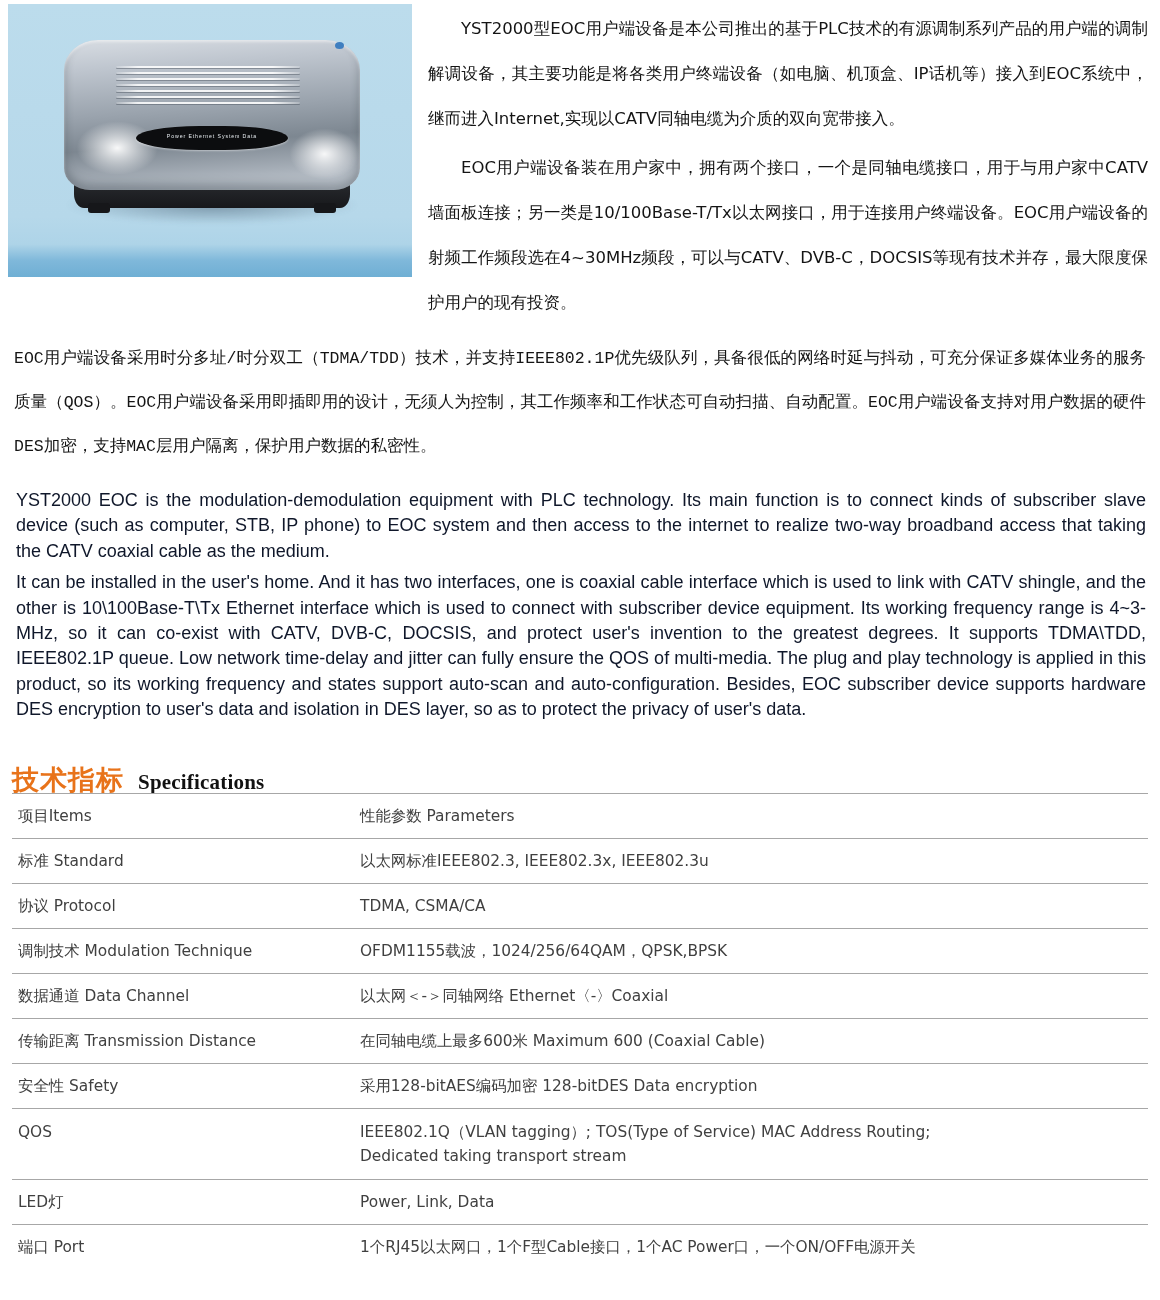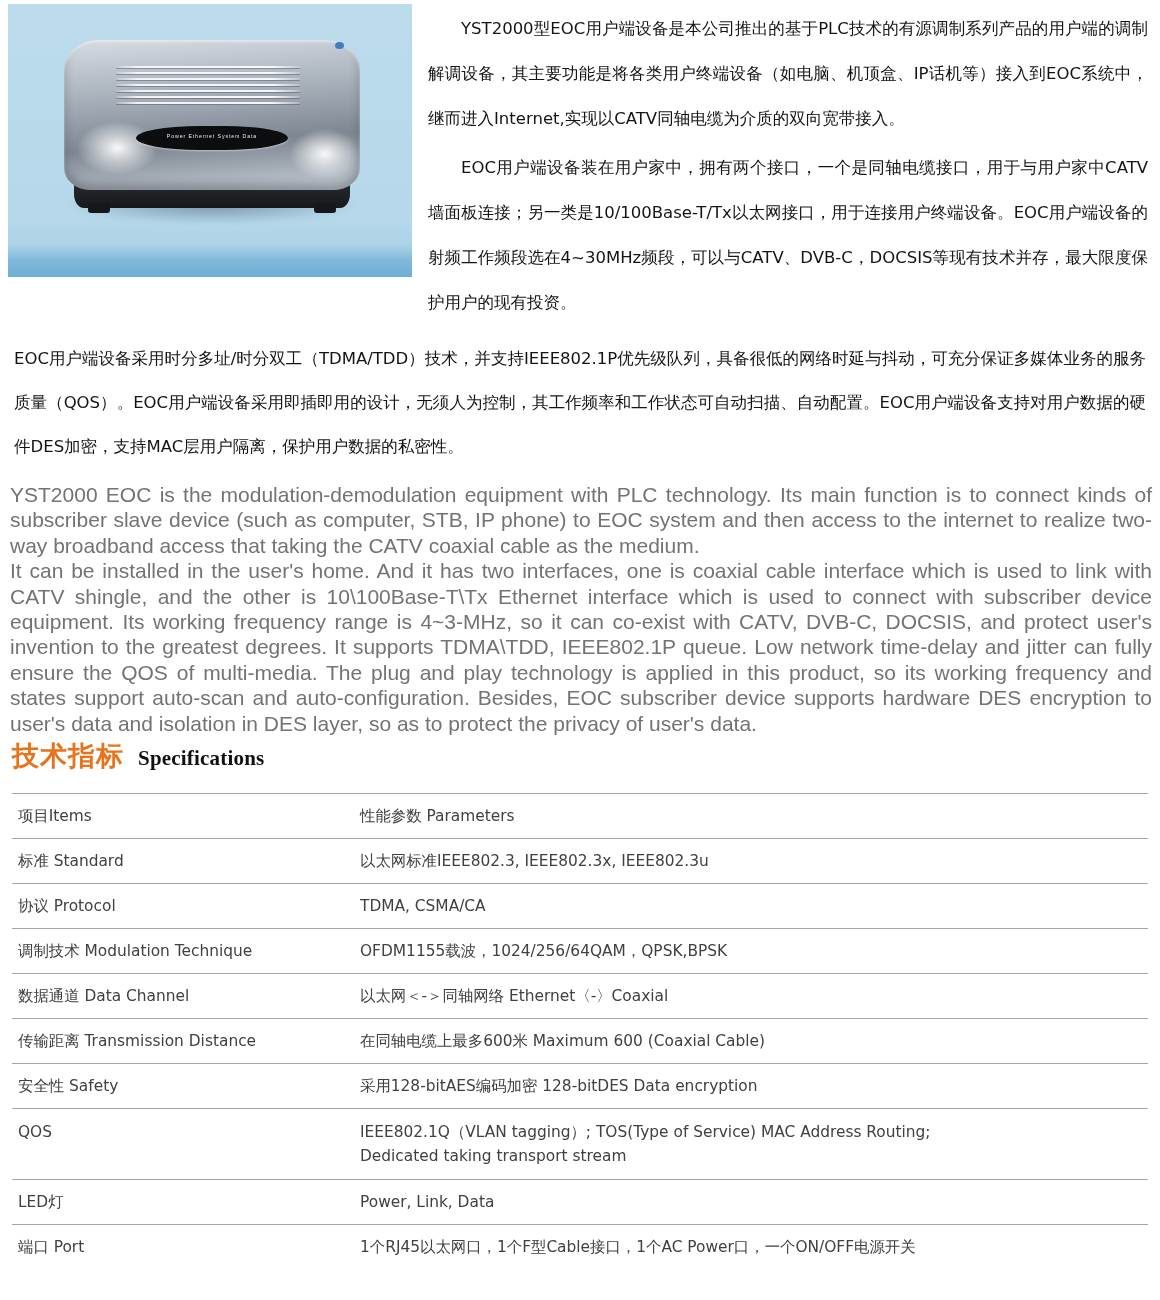--- a/index.html
+++ b/index.html
@@ -145,53 +145,55 @@
   
   #cn-full {
     position: absolute;
     left: 10px;
     top: 333px;
     width: 1140px;
   }
   #cn-full .cn-par {
     text-indent: 0;
     line-height: 44px;
+    font-family: Liberation Mono, monospace;
   }
 
   
   #en-block {
     position: absolute;
     left: 10px;
     top: 482px;
     width: 1142px;
   }
   .en-par {
-    margin: 0;
-    font-size: 21px;
+    margin: 6px;
+    font-size: 18px;
     line-height: 25.4px;
     text-align: justify;
-    color: #737373;
+    color: #0f172a;
     font-family: "Liberation Sans", sans-serif;
   }
 
   
   #spec-heading {
     position: absolute;
     left: 12px;
     top: 738px;
     display: flex;
     align-items: baseline;
     gap: 14px;
   }
   #spec-heading .cn {
     color: #e8731a;
     font-size: 27px;
     font-weight: bold;
     letter-spacing: 1px;
     font-family: "DejaVu Sans", "Liberation Sans", sans-serif;
+    margin-top: 24px;
   }
   #spec-heading .en {
     color: #111111;
     font-size: 21px;
     font-weight: bold;
     letter-spacing: .2px;
     font-family: Liberation Serif, serif;
   }
 
   

